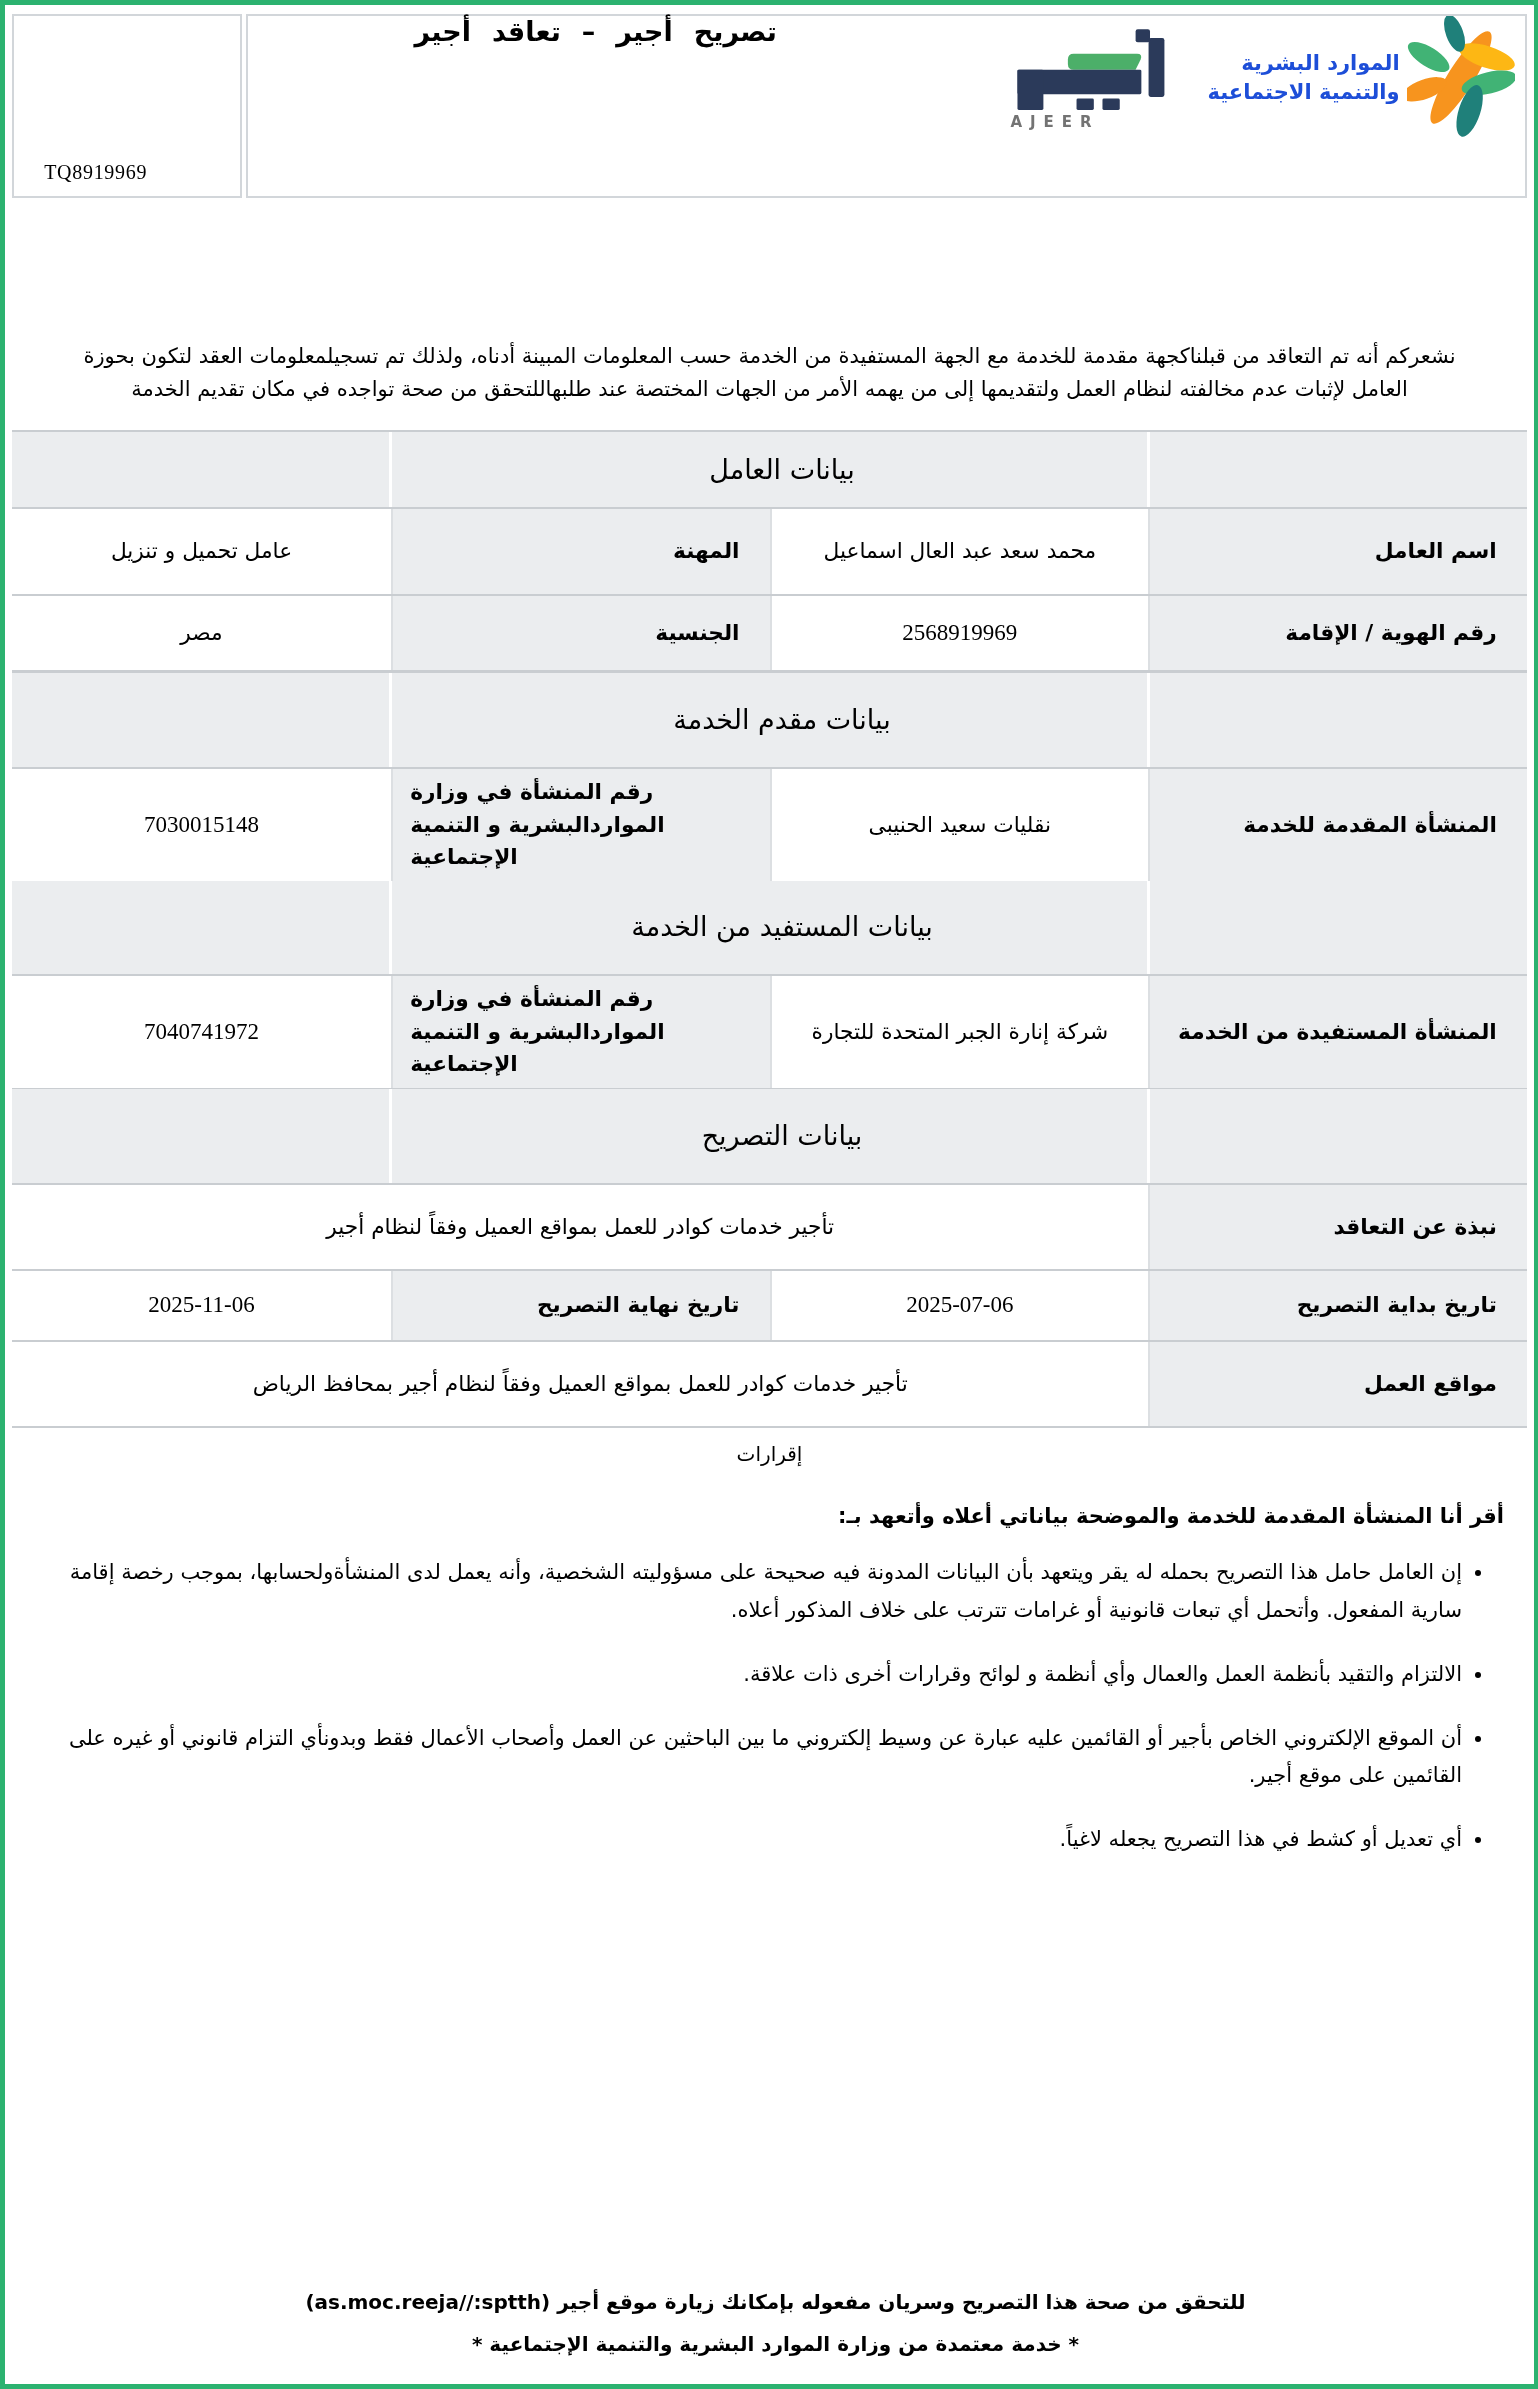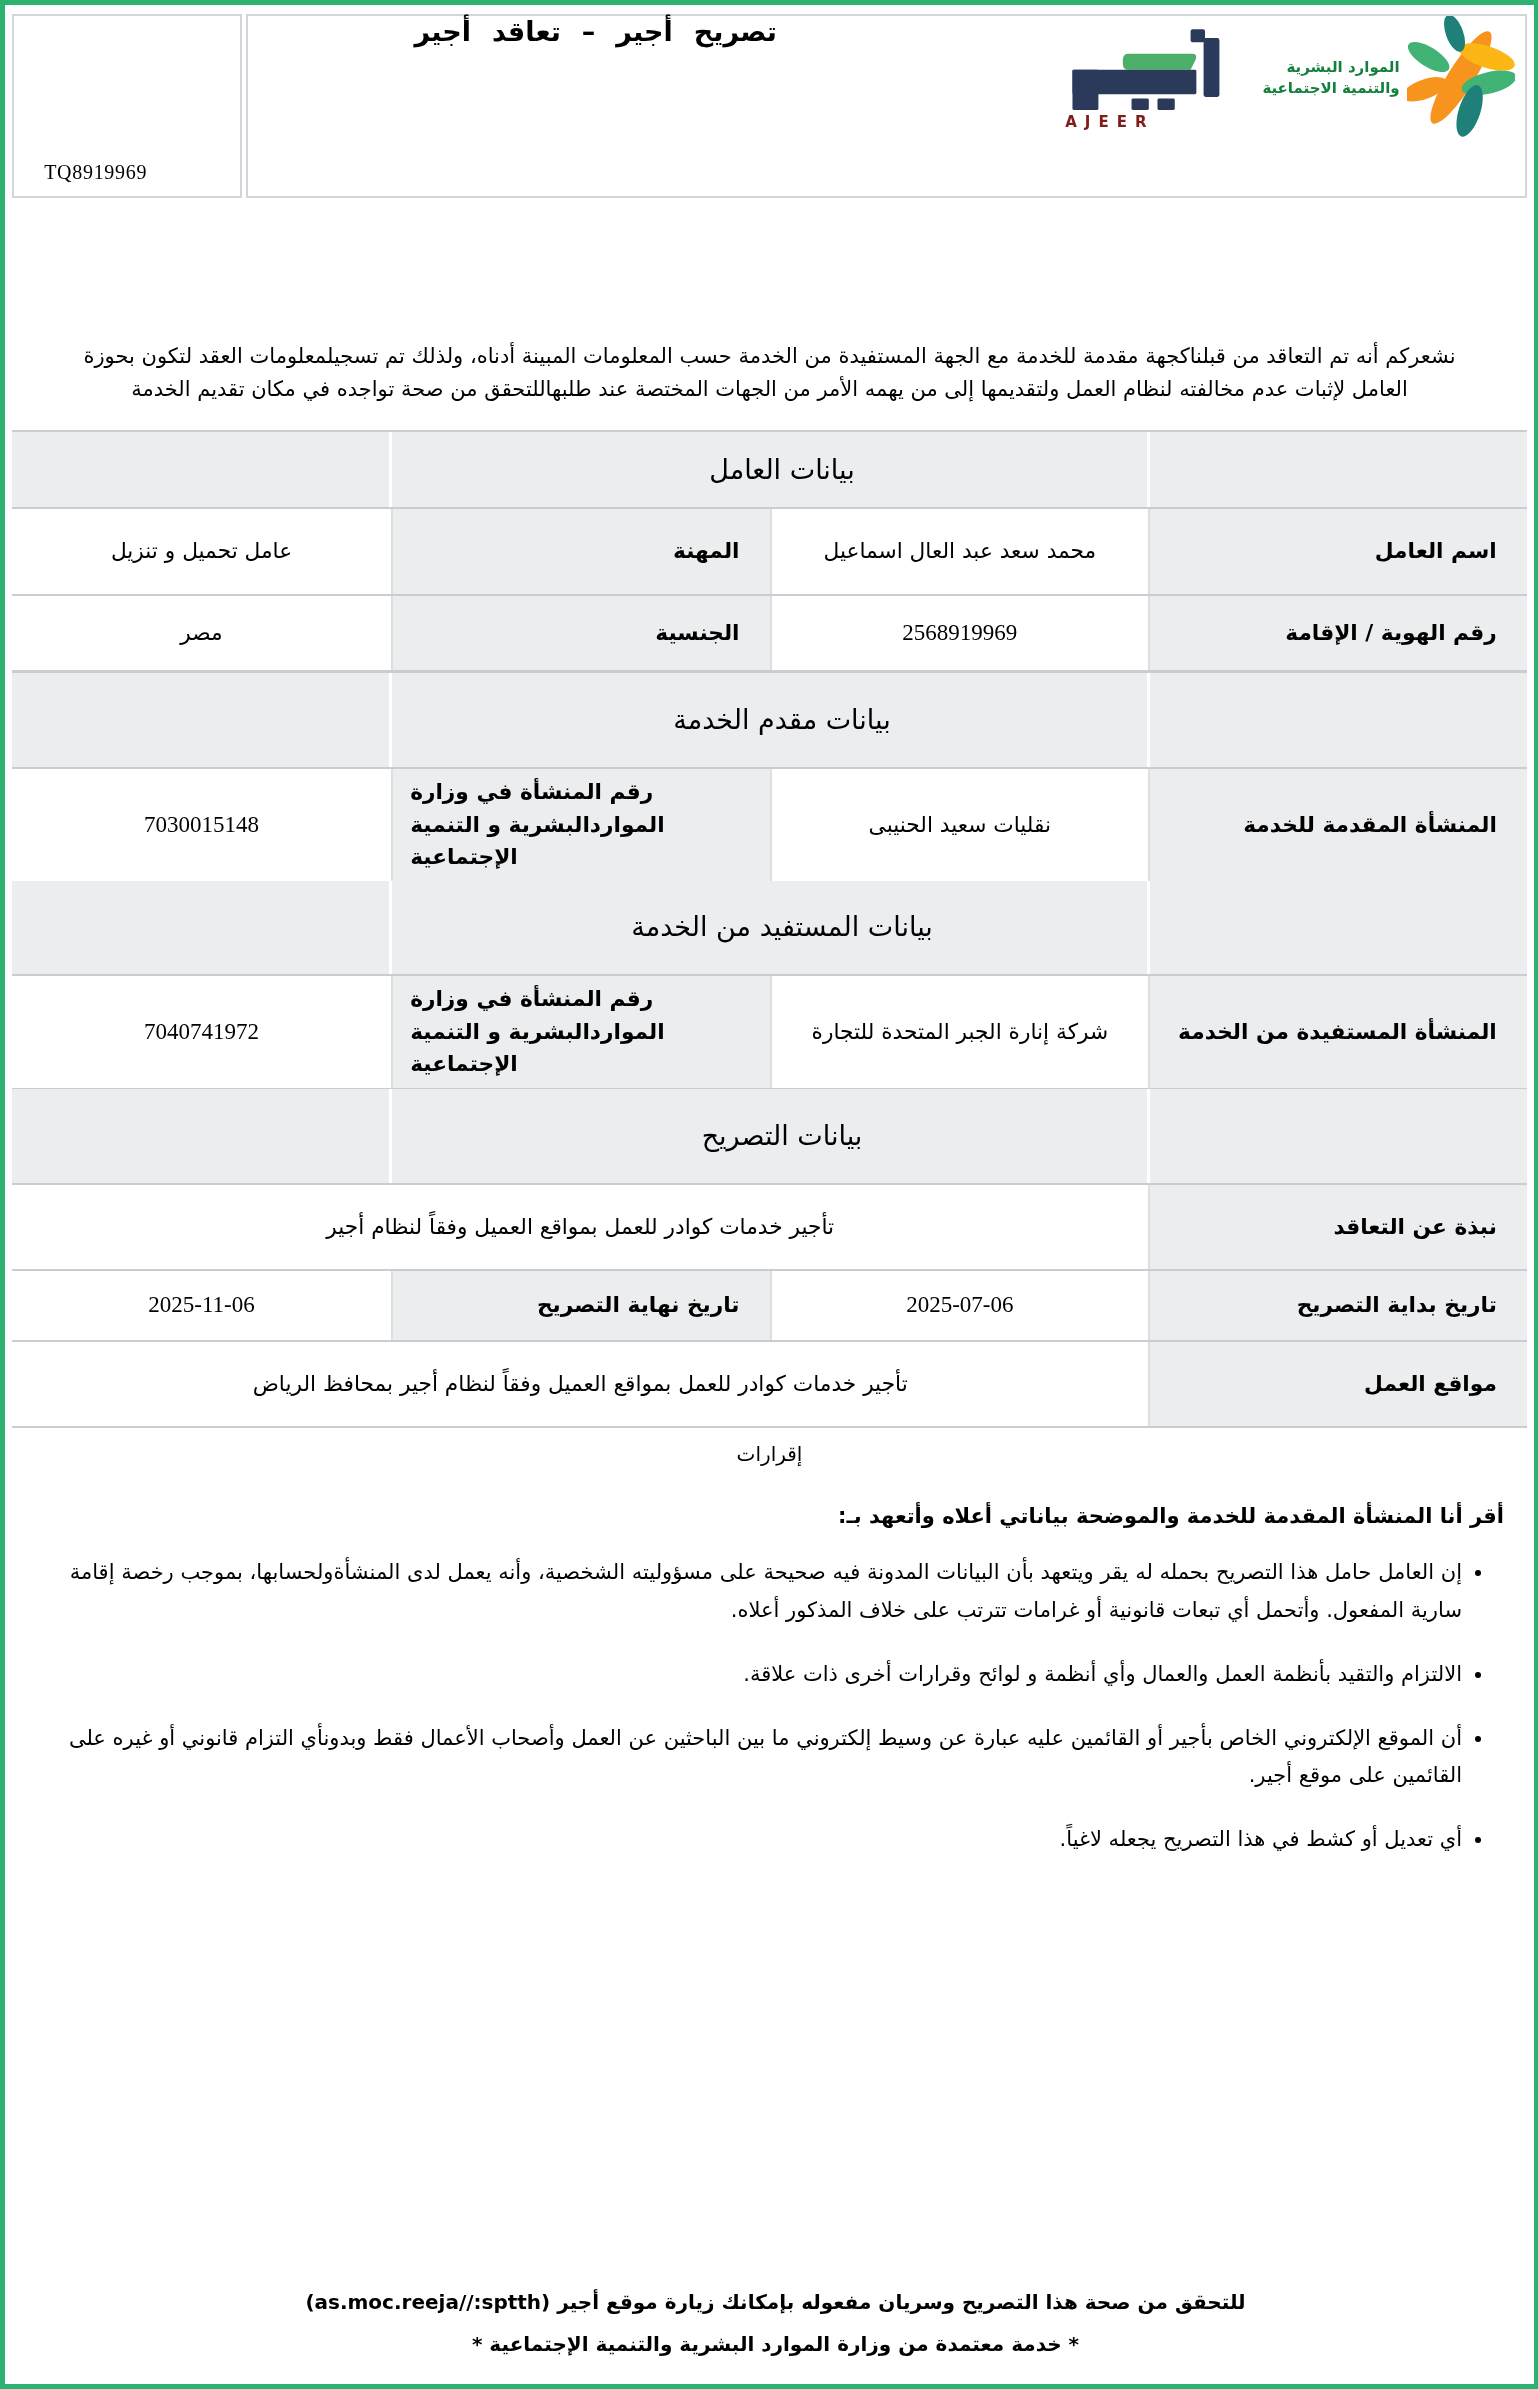--- a/index.html
+++ b/index.html
@@ -10,24 +10,24 @@
   }
   
   .header{display:flex;gap:4.3px;margin:8.7px 7.2px 0 7.2px;height:184px;direction:ltr;}
   .tq-box{width:230px;border:2.2px solid #d2d6da;position:relative;box-sizing:border-box;}
   .tq-num{position:absolute;left:30px;bottom:11.6px;font-family:Liberation Serif, serif;font-size:20px;letter-spacing:0.7px;}
   .main-box{flex:1;border:2.2px solid #d2d6da;box-sizing:border-box;display:flex;align-items:flex-start;}
   .doc-title{direction:rtl;font-size:27px;font-weight:bold;margin-left:166px;word-spacing:11.6px;white-space:nowrap;}
   .logo-zone{margin-left:auto;display:flex;align-items:center;gap:35px;padding-right:10px;}
   
   .ajeer{display:flex;flex-direction:column;align-items:flex-start;}
-  .ajeer-en{color:#7f1d1d;font-size:15px;font-weight:bold;letter-spacing:8px;margin-top:2.9px;margin-left:2.9px;}
+  .ajeer-en{color:#737373;font-size:15px;font-weight:bold;letter-spacing:8px;margin-top:2.9px;margin-left:2.9px;}
   
   .ministry{display:flex;align-items:center;gap:7.2px;}
-  .ministry-text{direction:rtl;text-align:right;color:#15803d;font-size:15px;font-weight:bold;line-height:1.35;white-space:nowrap;}
+  .ministry-text{direction:rtl;text-align:right;color:#1d4ed8;font-size:21px;font-weight:bold;line-height:1.35;white-space:nowrap;}
   
   .intro{margin:142px 51px 0 51px;direction:rtl;text-align:center;font-size:21px;line-height:1.6;}
   
   .permit-table{margin:23px 7.2px 0 7.2px;direction:rtl;border-top:1.4px solid #c9cdd1;}
   .t-section{
     display:flex;align-items:center;justify-content:center;
     font-weight:normal;font-size:27px;
     border-bottom:2.9px solid #c9cdd1;border-top:1.4px solid #c9cdd1;
     background:linear-gradient(to left,
       #ebedef 0,#ebedef calc(25% - 1.4px),#fff calc(25% - 1.4px),#fff calc(25% + 1.4px),

